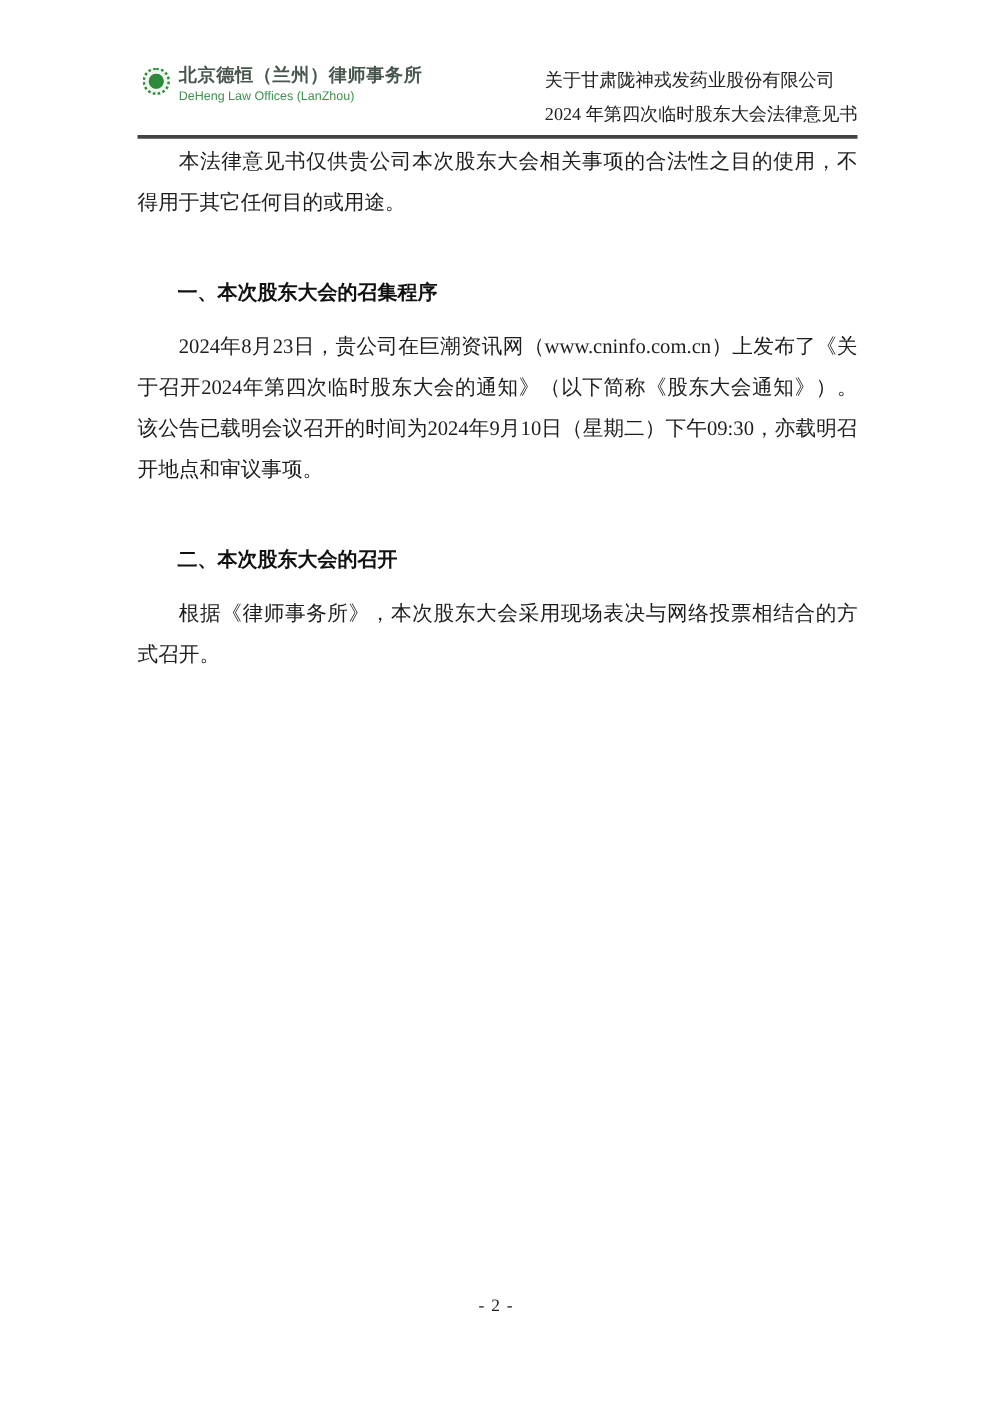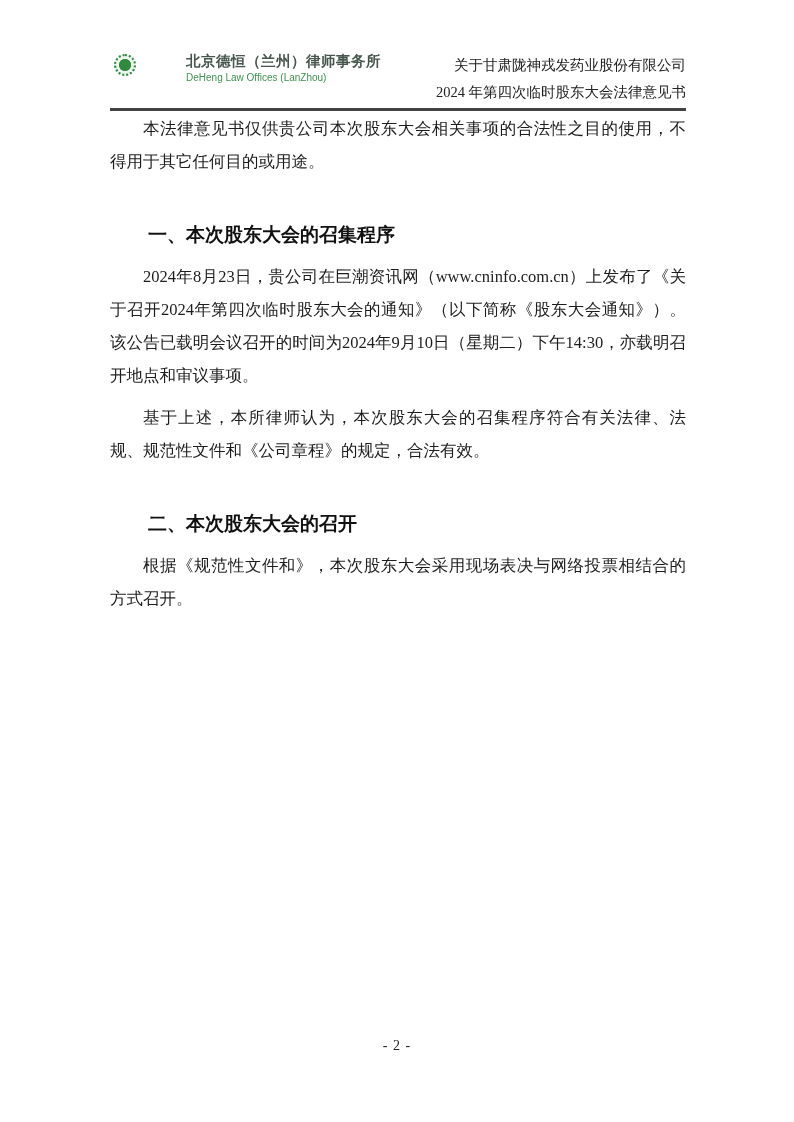--- a/index.html
+++ b/index.html
@@ -27,49 +27,49 @@
     box-sizing:border-box;
     display:flex;align-items:center;justify-content:center;
     background:#eef6ef;
     margin-top:2px;
   }
   .logo-inner{
     width:12px;height:12px;border-radius:50%;
     background:#2f8a3d;
     box-shadow:inset 0 0 0 2px #2f8a3d;
   }
-  .firm-names{display:flex;flex-direction:column;margin-left:43px;}
+  .firm-names{display:flex;flex-direction:column;}
   .firm-cn{
     font-family:"Liberation Sans","DejaVu Sans",sans-serif;
     font-weight:bold;font-size:14.5px;line-height:19px;
     color:#47564d;letter-spacing:.5px;
   }
   .firm-en{
     font-family:"Liberation Sans","DejaVu Sans",sans-serif;
     font-size:10px;line-height:14px;color:#3f9150;
   }
   .titles{
     position:absolute;right:0;bottom:2px;
-    text-align:right;
+    text-align:left;
     font-size:14.5px;line-height:27px;color:#222222;
   }
   .rule{height:3px;background:#434343;}
   
   .bodytext{
     margin-top:1px;
     font-size:16.5px;
     line-height:33px;
     text-align:justify;
   }
   .para{margin:0 0 9px 0;text-indent:2em;}
   .sec-heading{
     margin:40px 0 9px 0;
     font-family:"Liberation Sans","DejaVu Sans",sans-serif;
     font-weight:bold;
-    font-size:19px;
+    font-size:16px;
     line-height:33px;
     text-indent:2em;
     color:#111111;
   }
   
   .footer{
     position:absolute;left:0;right:0;bottom:68px;
     text-align:center;
     font-size:14px;
     color:#1d1d1d;
@@ -96,22 +96,21 @@
         <div>关于甘肃陇神戎发药业股份有限公司</div>
         <div>2024 年第四次临时股东大会法律意见书</div>
       </div>
     </div>
 
     <div class="rule"></div>
 
     <div class="bodytext">
       <p class="para">本法律意见书仅供贵公司本次股东大会相关事项的合法性之目的使用，不得用于其它任何目的或用途。</p>
       <h3 class="sec-heading">一、本次股东大会的召集程序</h3>
-      <p class="para">2024年8月23日，贵公司在巨潮资讯网（www.cninfo.com.cn）上发布了《关于召开2024年第四次临时股东大会的通知》（以下简称《股东大会通知》）。该公告已载明会议召开的时间为2024年9月10日（星期二）下午14:30，亦载明召开地点和审议事项。</p>
-      <p class="para">基于上述，本所律师认为，本次股东大会的召集程序符合有关法律、法规、规范性文件和《公司章程》的规定，合法有效。</p>
+      <p class="para">2024年8月23日，贵公司在巨潮资讯网（www.cninfo.com.cn）上发布了《关于召开2024年第四次临时股东大会的通知》（以下简称《股东大会通知》）。该公告已载明会议召开的时间为2024年9月10日（星期二）下午09:30，亦载明召开地点和审议事项。</p>
       <h3 class="sec-heading">二、本次股东大会的召开</h3>
-      <p class="para">根据《规范性文件和》，本次股东大会采用现场表决与网络投票相结合的方式召开。</p>
+      <p class="para">根据《律师事务所》，本次股东大会采用现场表决与网络投票相结合的方式召开。</p>
     </div>
 
   </div>
 
   <div class="footer">- 2 -</div>
 </div>
 
 </body></html>

